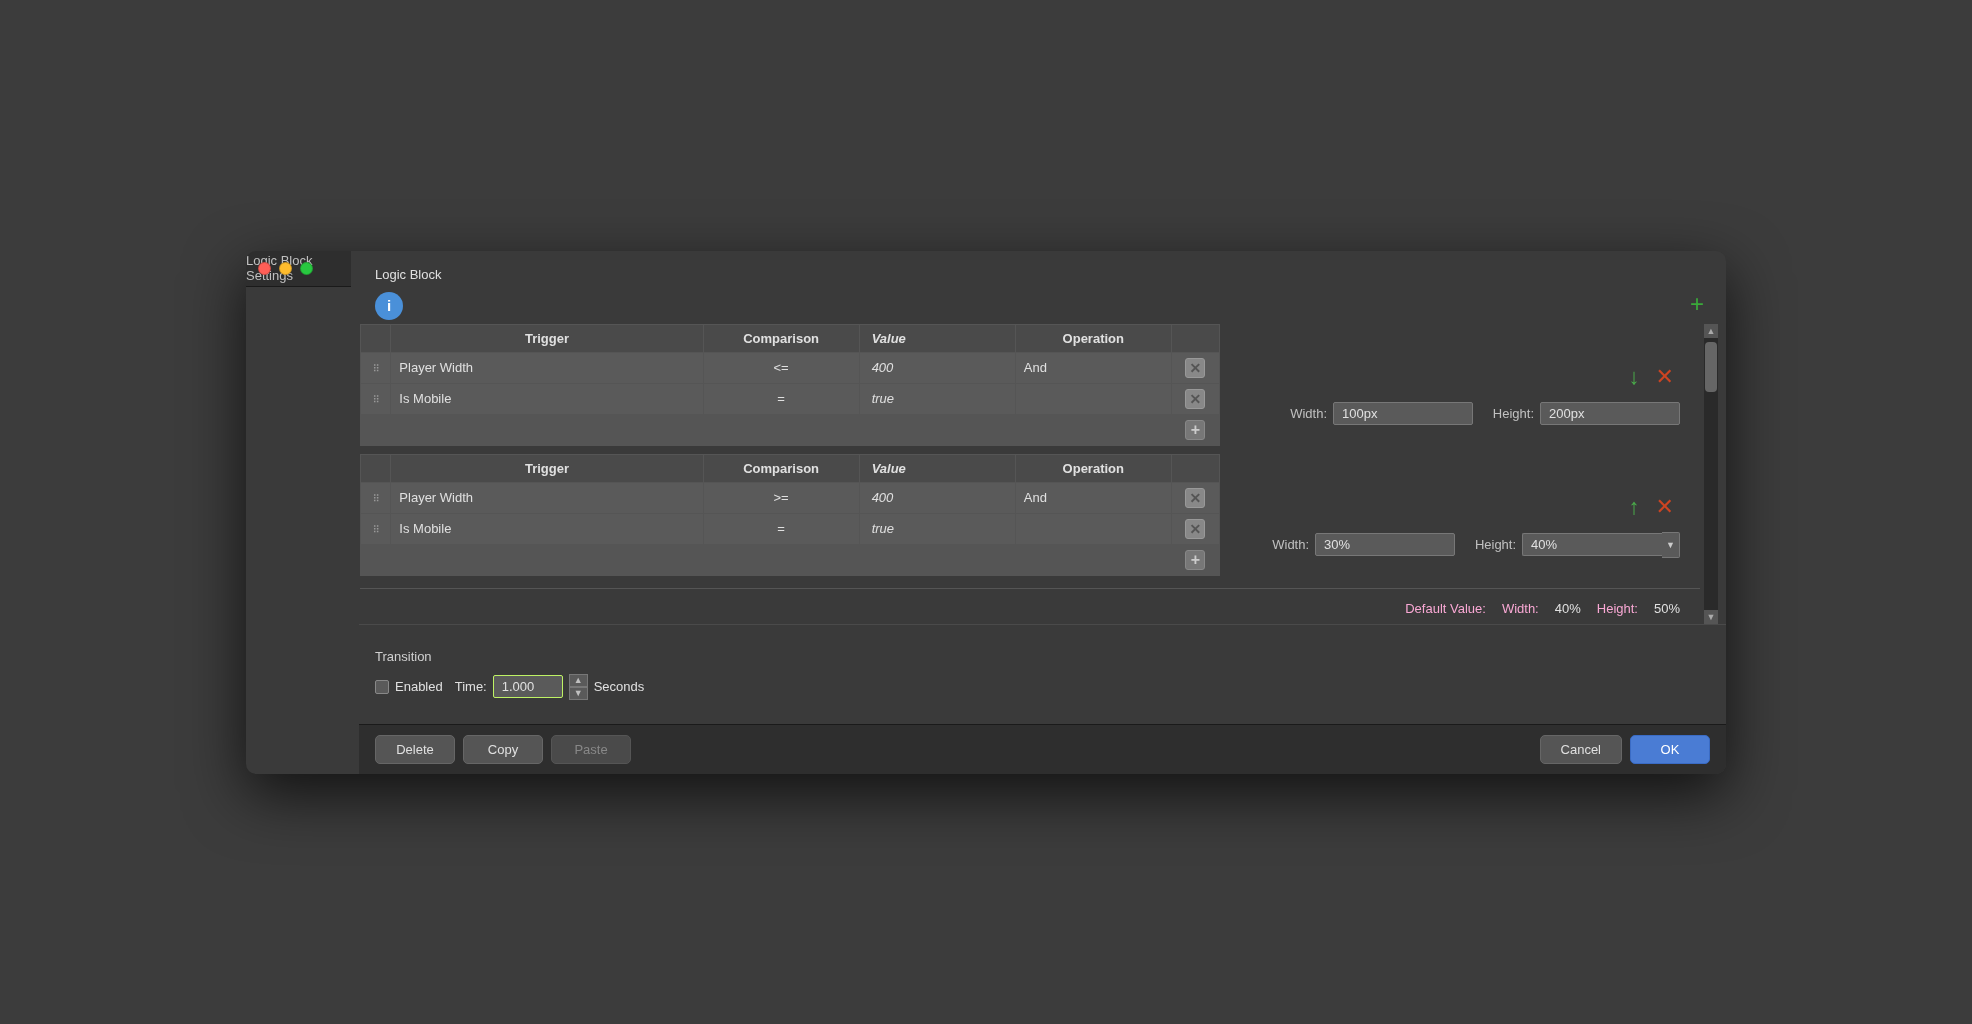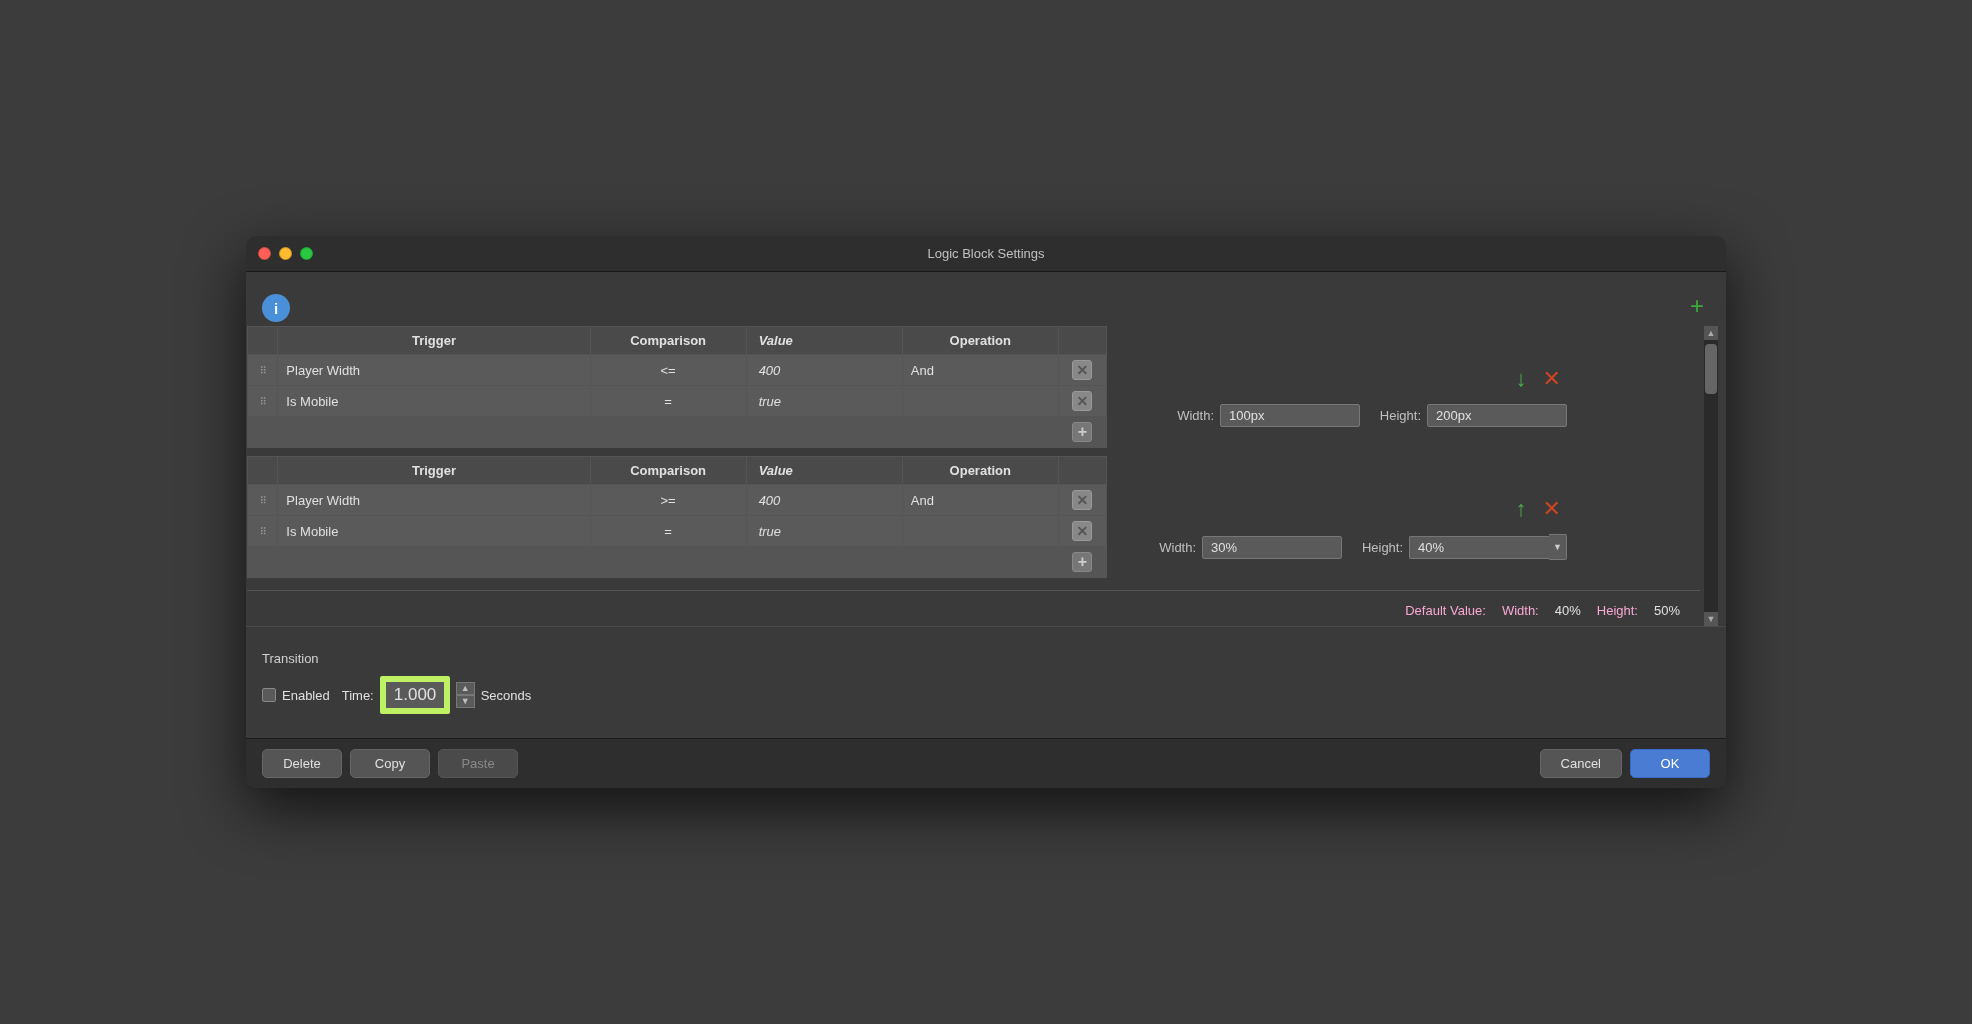--- a/index.html
+++ b/index.html
@@ -13,21 +13,21 @@
       justify-content: center;
       min-height: 100vh;
     }
     .window {
       width: 1480px;
       background: #3a3a3a;
       border-radius: 10px;
       box-shadow: 0 20px 60px rgba(0,0,0,0.7);
       overflow: hidden;
       display: flex;
-      flex-direction: column;
+      flex-direction: row;
       gap: 8px;
     }
     .title-bar {
       background: #2e2e2e;
       height: 36px;
       display: flex;
       align-items: center;
       justify-content: center;
       position: relative;
       border-bottom: 1px solid #1a1a1a;
@@ -205,24 +205,24 @@
       border: 1px solid #888;
       border-radius: 2px;
     }
     .time-input-group {
       display: flex;
       align-items: center;
       gap: 6px;
     }
     .time-input {
       background: #5a5a5a;
-      border: 6px solid #bef264;
+      border: 1px solid #bef264;
       color: #e0e0e0;
       padding: 3px 8px;
-      font-size: 17px;
+      font-size: 13px;
       width: 70px;
       border-radius: 2px;
     }
     .spinner-btn {
       display: flex;
       flex-direction: column;
       height: 26px;
     }
     .spin-up, .spin-down {
       background: #5a5a5a;
@@ -330,20 +330,21 @@
   <div class="title-bar">
     <div class="traffic-lights">
       <div class="traffic-light tl-close"></div>
       <div class="traffic-light tl-minimize"></div>
       <div class="traffic-light tl-maximize"></div>
     </div>
     <span class="title-text">Logic Block Settings</span>
   </div>
 
   <div class="window-body">
+    <div class="section-label">Logic Block</div>
 
     <div style="display:flex; align-items:center; justify-content:space-between; padding: 2px 16px 4px 16px; position:relative;">
       <div style="width:28px;height:28px;border-radius:50%;background:#4a90d9;display:flex;align-items:center;justify-content:center;color:white;font-weight:bold;font-size:15px;cursor:pointer;">i</div>
       <button class="icon-btn icon-plus" style="position:absolute;right:20px;top:0;font-size:24px;color:#3aaa3a;">+</button>
     </div>
 
     <div style="display:flex; flex:1; padding: 0 8px 0 1px; gap:0;">
 
       <div style="flex:1; display:flex; flex-direction:column;">
 

